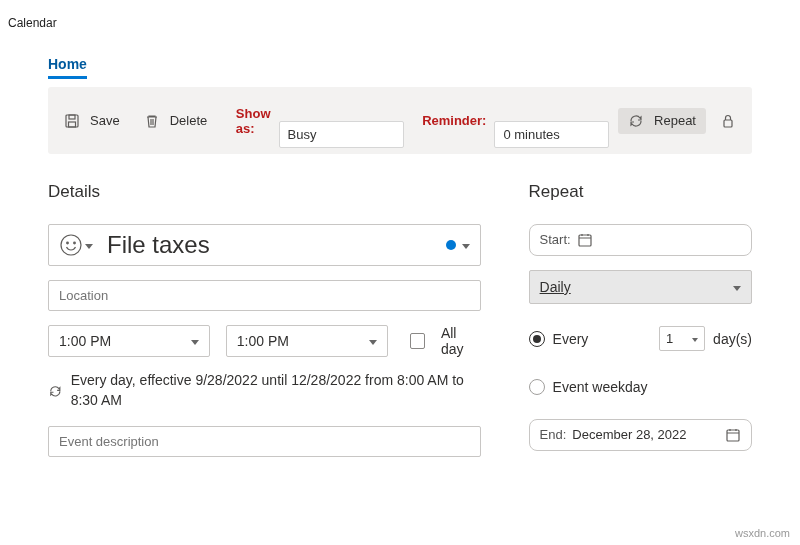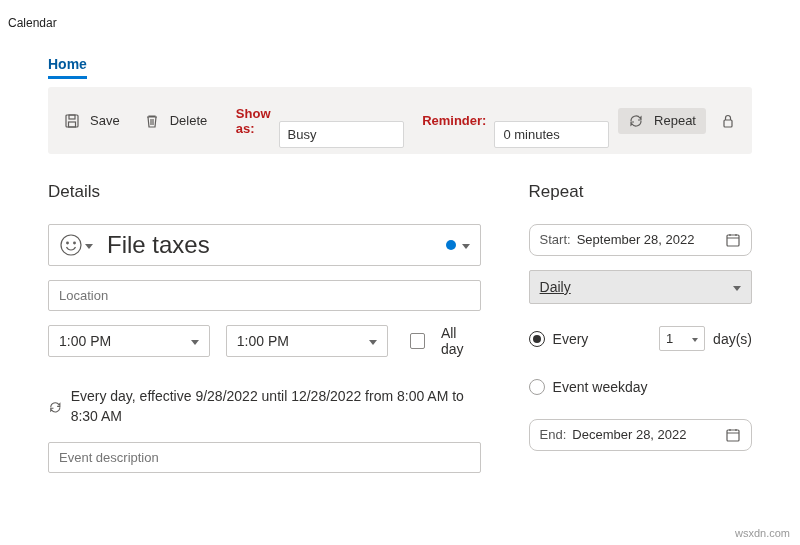--- a/index.html
+++ b/index.html
@@ -19,21 +19,21 @@
     .content { display: flex; padding: 28px 48px 0 48px; gap: 48px; }
     .col-left { flex: 1; }
     .col-right { width: 244px; }
     .section-title { font-size: 17px; color: #323130; margin-bottom: 22px; font-weight: 400; }
     .title-row { display: flex; align-items: center; border: 1px solid #c8c6c4; border-radius: 2px; padding: 6px 10px; margin-bottom: 14px; }
     .emoji-btn { display: inline-flex; align-items: center; gap: 2px; cursor: pointer; padding-right: 8px; }
     .event-title { flex: 1; font-size: 24px; font-weight: 400; color: #323130; border: none; outline: none; padding: 0 6px; }
     .color-dot { width: 10px; height: 10px; background: #0078d4; border-radius: 50%; }
     .color-btn { display: inline-flex; align-items: center; gap: 6px; cursor: pointer; }
     .field { width: 100%; border: 1px solid #c8c6c4; border-radius: 2px; padding: 7px 10px; font-size: 13px; color: #555; margin-bottom: 14px; background: #fff; }
-    .time-row { display: flex; align-items: center; gap: 16px; margin-bottom: 30px; }
+    .time-row { display: flex; align-items: center; gap: 16px; margin-bottom: 14px; }
     .time-select { position: relative; width: 170px; border: 1px solid #c8c6c4; border-radius: 2px; padding: 7px 10px; font-size: 14px; color: #323130; background: #fff; cursor: pointer; }
     .time-select::after { content: ""; position: absolute; right: 10px; top: 14px; border-left: 4px solid transparent; border-right: 4px solid transparent; border-top: 5px solid #666; }
     .checkbox { width: 16px; height: 16px; border: 1px solid #8a8886; border-radius: 2px; margin-left: 6px; cursor: pointer; }
     .allday-label { font-size: 14px; color: #323130; }
     .rec-row { display: flex; align-items: center; gap: 8px; margin-bottom: 16px; font-size: 14px; color: #323130; line-height: 1.4; }
     .date-row { display: flex; align-items: flex-start; border: 1px solid #c8c6c4; border-radius: 8px; padding: 7px 10px; margin-bottom: 14px; background: #fff; cursor: pointer; }
     .date-label { color: #555; margin-right: 6px; }
     .date-val { flex: 1; color: #323130; }
     .freq-select { width: 100%; border: 1px solid #c8c6c4; background: #e8e8e8; border-radius: 2px; padding: 8px 10px; font-size: 14px; color: #323130; position: relative; margin-bottom: 22px; cursor: pointer; text-decoration: underline; }
     .freq-select::after { content: ""; position: absolute; right: 10px; top: 15px; border-left: 4px solid transparent; border-right: 4px solid transparent; border-top: 5px solid #666; }
@@ -142,21 +142,20 @@
     </div>
 
     <input class="field" placeholder="Event description" style="">
   </div>
 
   <div class="col-right">
     <div class="section-title">Repeat</div>
 
     <div class="date-row">
       <span class="date-label">Start:</span>
-      <span class="date-val">September 28, 2022</span>
       <span class="icon">
         <svg viewBox="0 0 16 16">
             <rect x="2" y="3" width="12" height="11" rx="1"></rect>
             <path d="M2 6h12M5 2v2M11 2v2"></path>
           </svg>
       </span>
     </div>
 
     <div class="freq-select">Daily</div>
 

